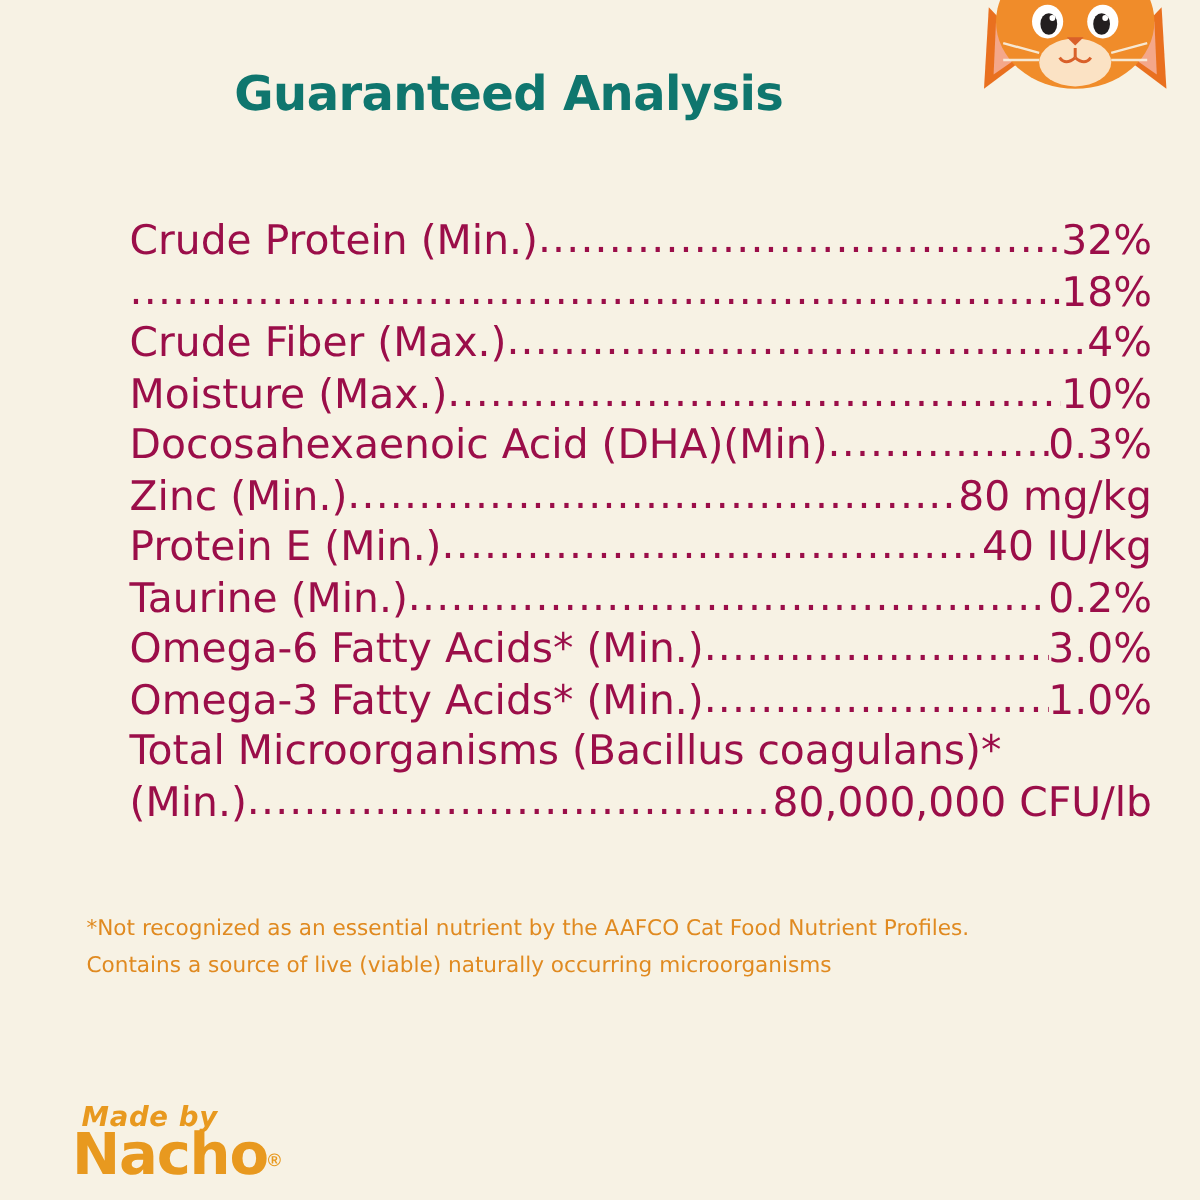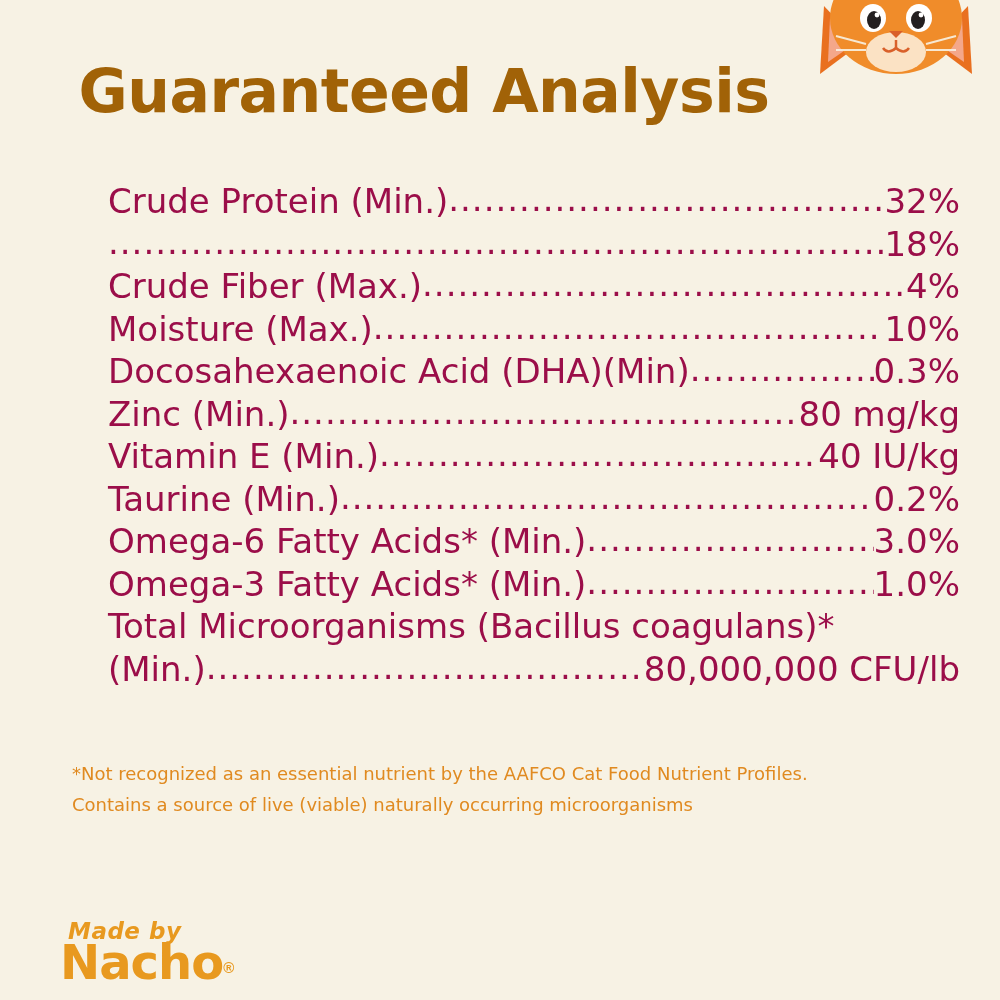--- a/index.html
+++ b/index.html
@@ -25,23 +25,23 @@
     overflow: hidden;
   }
 
   
   .title {
     position: absolute;
     top: 56px;
     left: 0;
     width: 848px;
     text-align: center;
-    font-size: 60px;
+    font-size: 40px;
     letter-spacing: -0.5px;
-    color: #a16207;
+    color: #0f766e;
     font-weight: 700;
     font-family: "DejaVu Sans", sans-serif;
   }
 
   
   .analysis {
     position: absolute;
     top: 180px;
     left: 72px;
     width: 852px;
@@ -184,21 +184,21 @@
     <span class="value">0.3%</span>
   </div>
 
   <div class="row">
     <span class="label">Zinc (Min.)</span>
     <span class="dots">........................................................................................................</span>
     <span class="value">80 mg/kg</span>
   </div>
 
   <div class="row">
-    <span class="label">Vitamin E (Min.)</span>
+    <span class="label">Protein E (Min.)</span>
     <span class="dots">........................................................................................................</span>
     <span class="value">40 IU/kg</span>
   </div>
 
   <div class="row">
     <span class="label">Taurine (Min.)</span>
     <span class="dots">........................................................................................................</span>
     <span class="value">0.2%</span>
   </div>
 

